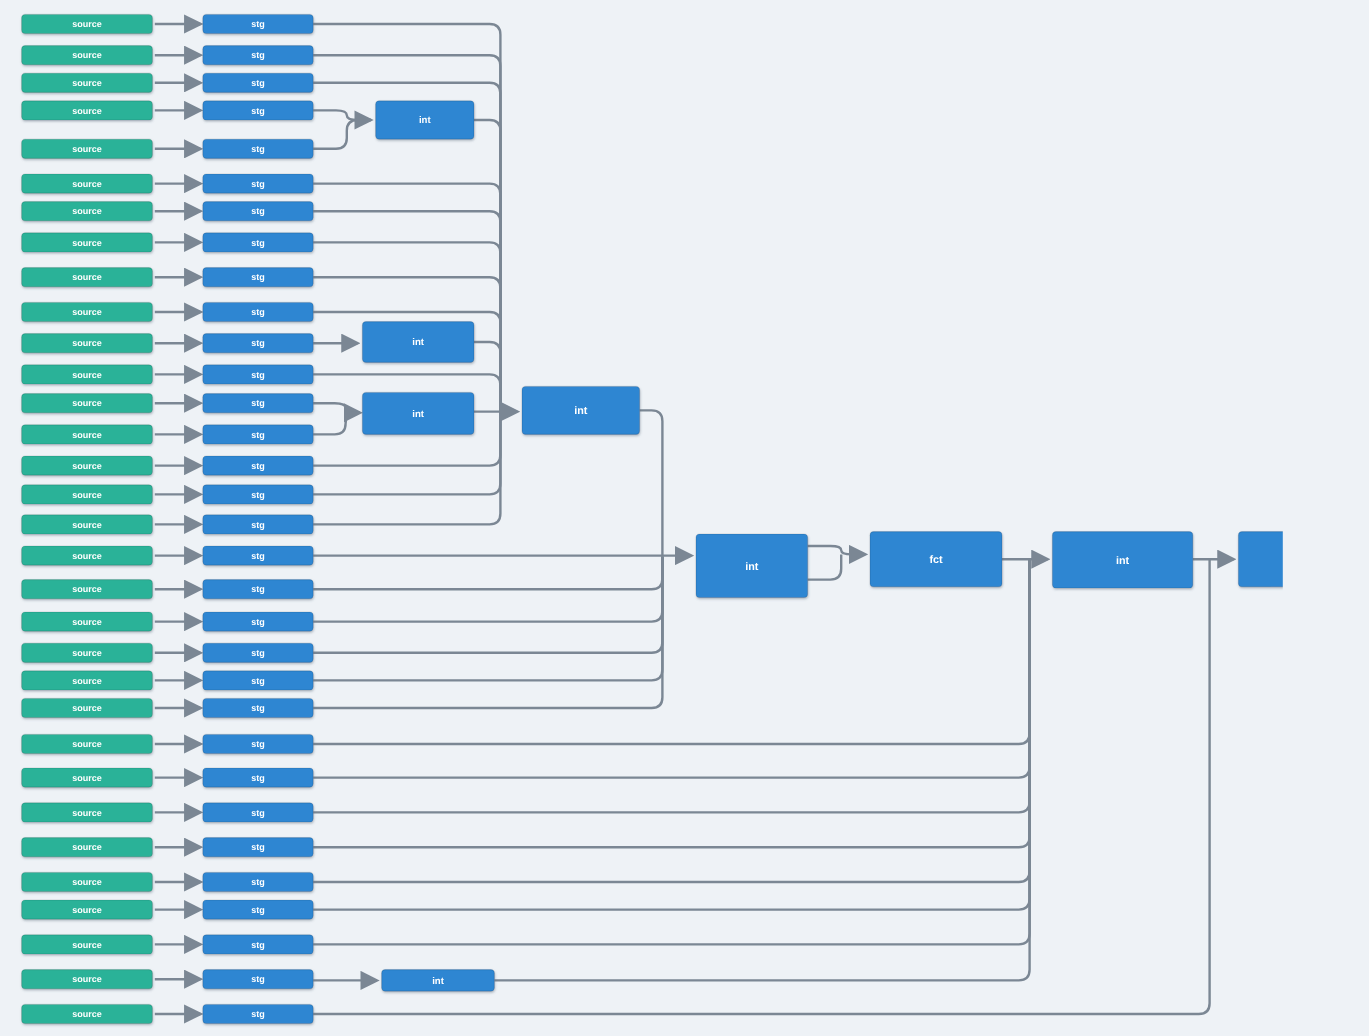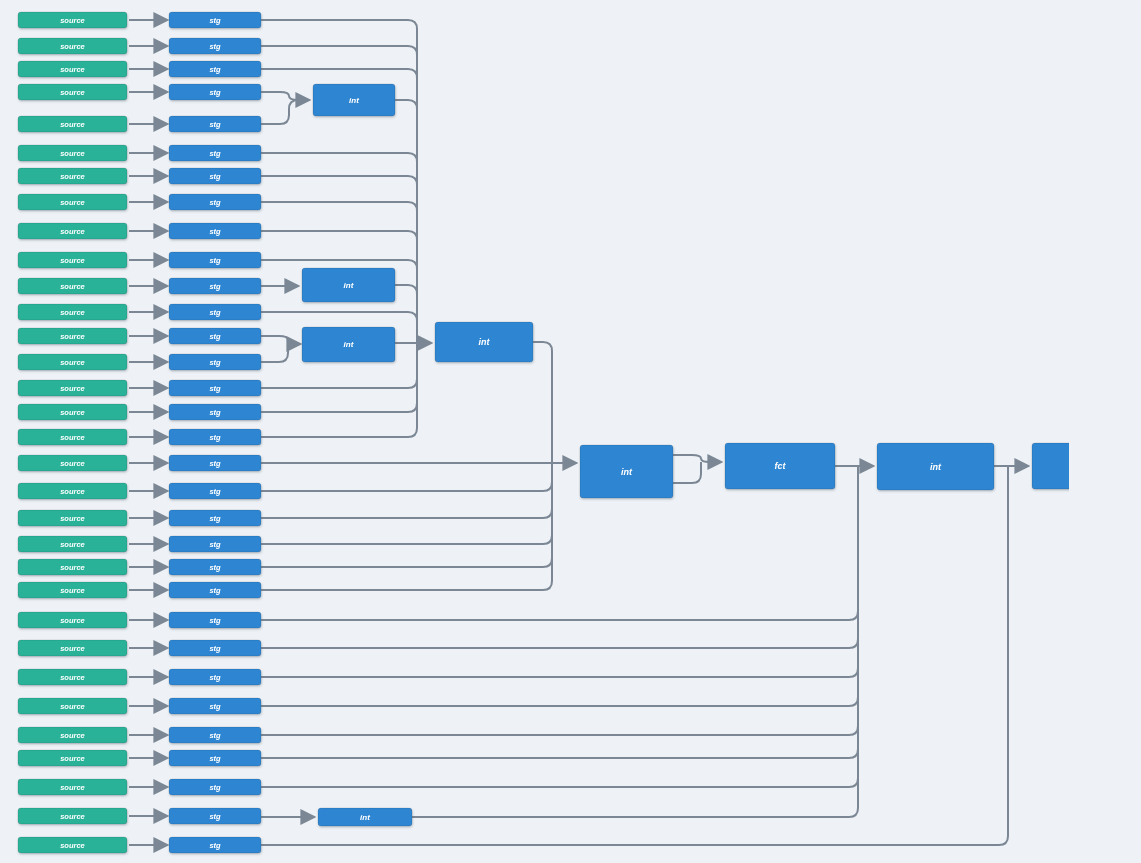--- a/index.html
+++ b/index.html
@@ -1,17 +1,17 @@
 <!DOCTYPE html>
 <html><head>
 <meta charset="utf-8">
 <style>
   html,body{margin:0;padding:0;}
   body{font-family:"Liberation Sans",sans-serif;}
-  #canvas{width:1069px;height:863px;overflow:hidden;font-style:italic;}
+  #canvas{width:1069px;height:863px;overflow:hidden;}
   svg{display:block;}
   .node-rect{stroke:rgba(0,0,0,0.12);stroke-width:1;}
   .node-label{fill:#ffffff;font-weight:bold;text-anchor:middle;
               font-family:"Liberation Sans",sans-serif;pointer-events:none;}
   .edge{fill:none;stroke-width:2;}
 </style>
 </head>
 <body style="background: rgb(238, 242, 246);">
 
 <div id="canvas">

